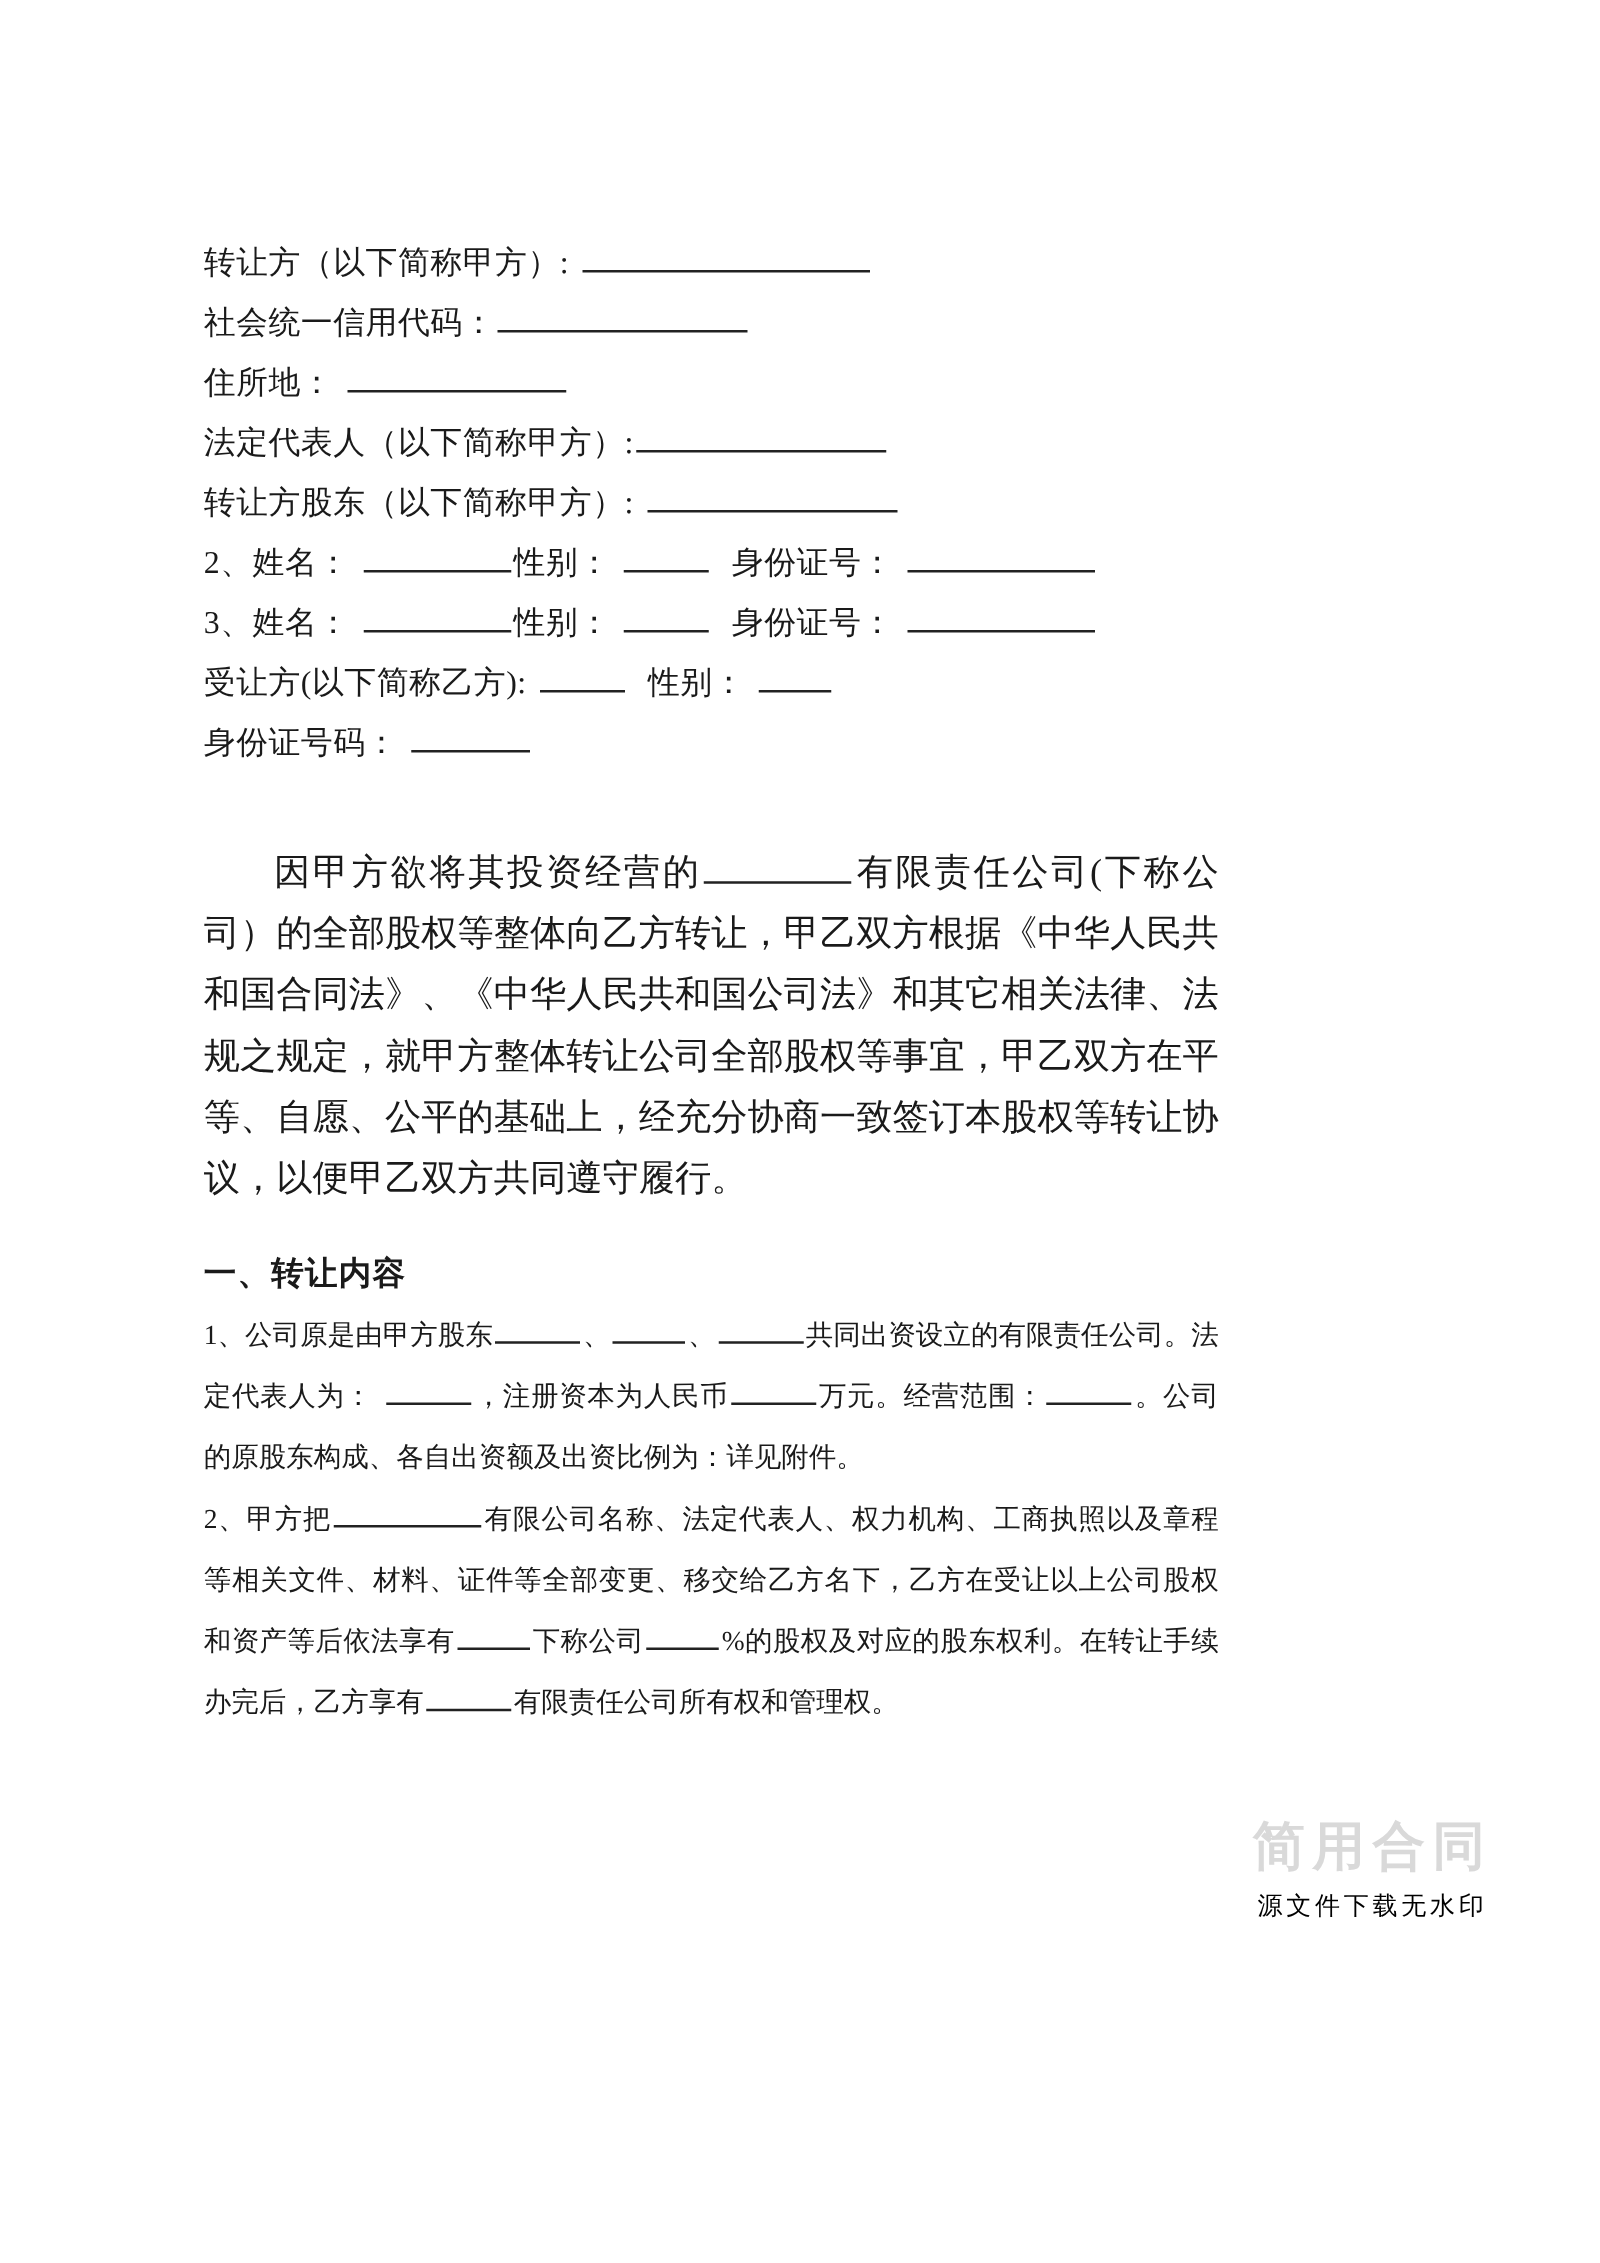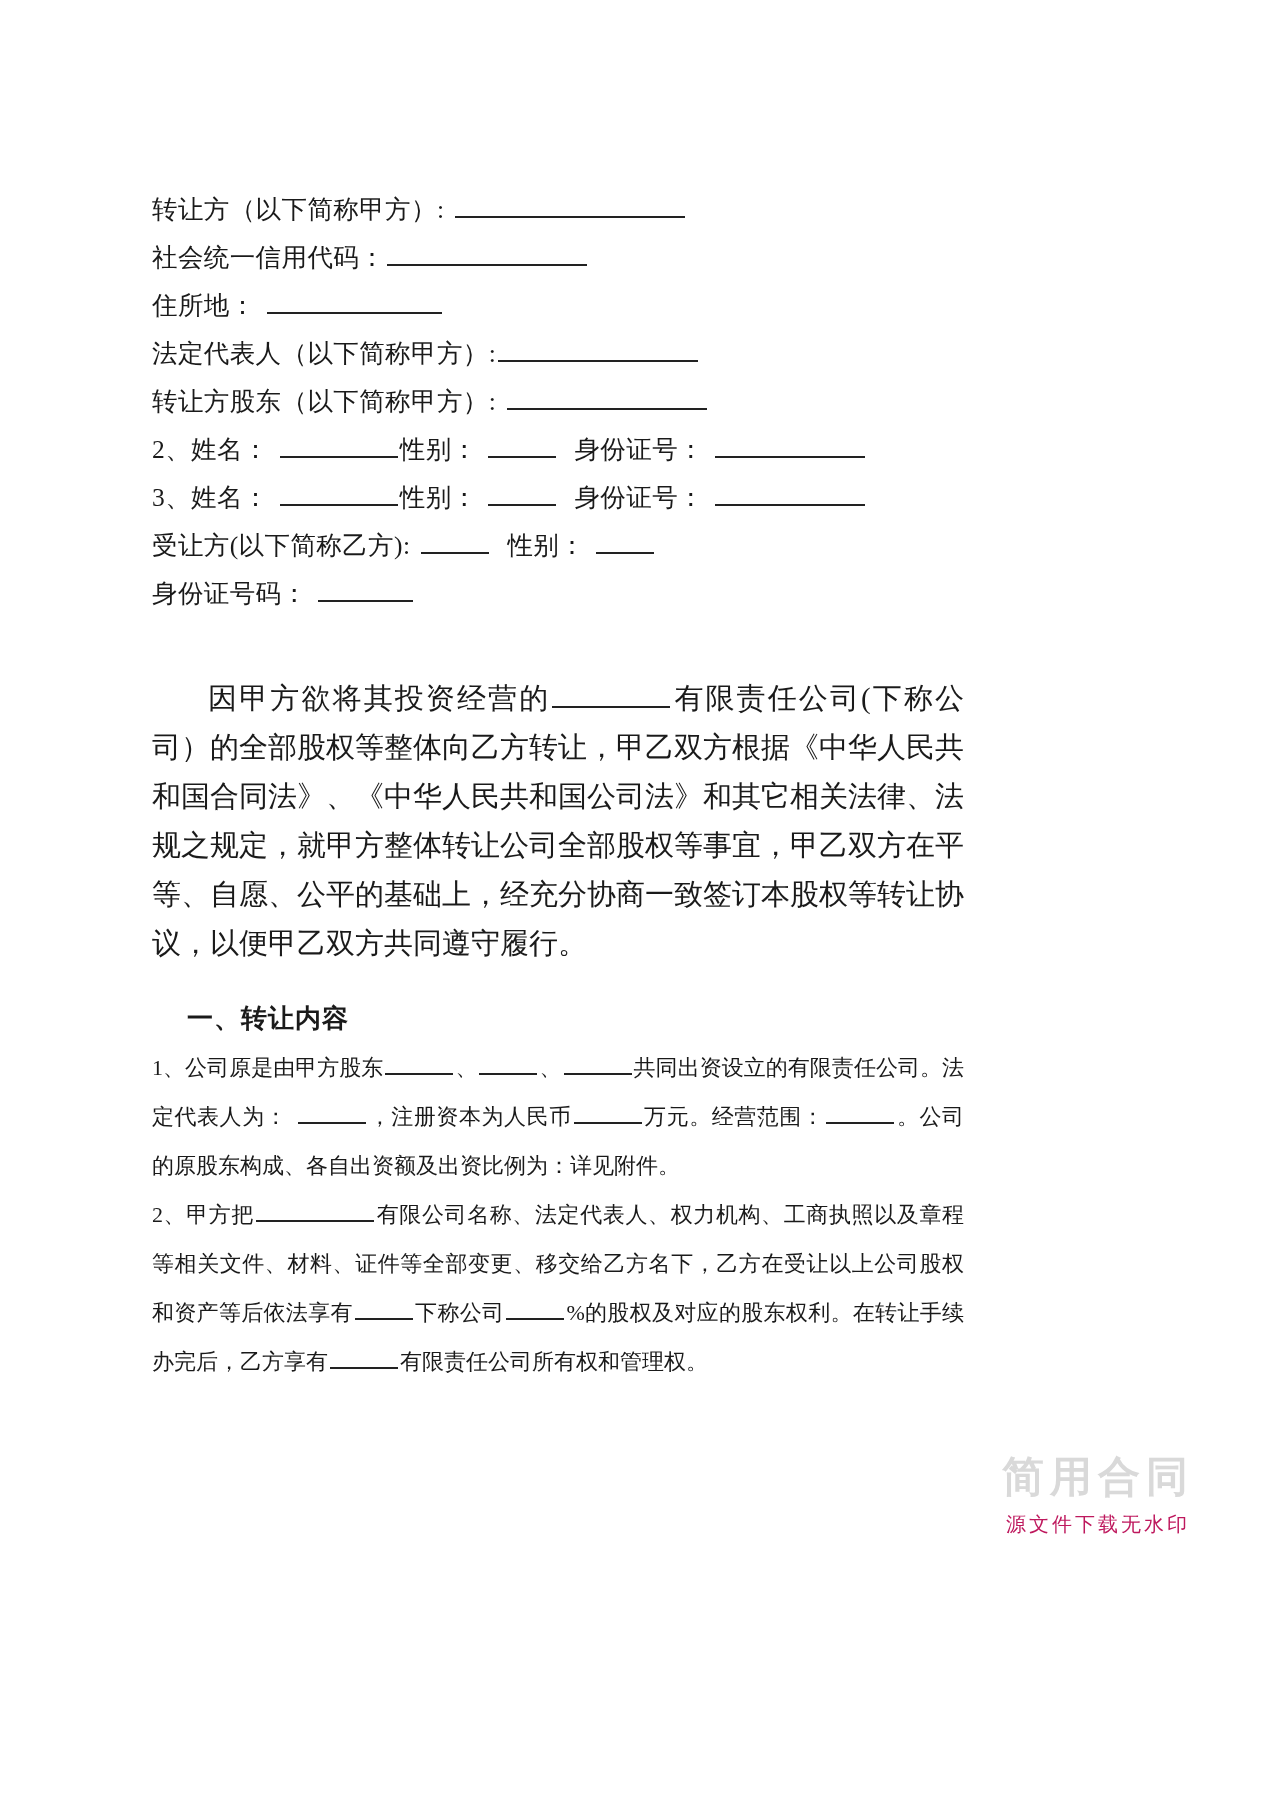--- a/index.html
+++ b/index.html
@@ -17,21 +17,21 @@
   }
   .page {
     position: absolute;
     left: 0; top: 0;
     width: 1280px;
     height: 1810px;
     background: #ffffff;
   }
   .content {
     position: absolute;
-    left: 152px;
+    left: 163px;
     top: 186px;
     width: 812px;
   }
   
   .fline {
     font-size: 25.5px;
     line-height: 48px;
     white-space: nowrap;
     letter-spacing: 0.4px;
   }
@@ -65,21 +65,20 @@
   }
   .para p { margin: 0; }
   .para .indent { display: inline-block; width: 54px; }
 
   .heading {
     font-size: 26px;
     font-weight: bold;
     line-height: 49px;
     margin-top: 26px;
     letter-spacing: 1px;
-    margin-left: 35px;
   }
 
   .item {
     font-size: 22px;
     line-height: 49px;
     text-align: justify;
     text-justify: inter-ideograph;
   }
   .item p { margin: 0; }
 
@@ -96,21 +95,21 @@
     font-family: "DejaVu Sans", "Liberation Sans", sans-serif;
     font-size: 42px;
     font-weight: bold;
     color: #d9d9d9;
     letter-spacing: 6px;
     line-height: 1.25;
   }
   .wm-sub {
     font-family: Liberation Serif, serif;
     font-size: 20px;
-    color: #be185d;
+    color: #000000;
     letter-spacing: 3px;
     margin-top: 8px;
   }
 </style>
 </head>
 <body>
 
 <div class="page">
 
   <div class="content">

